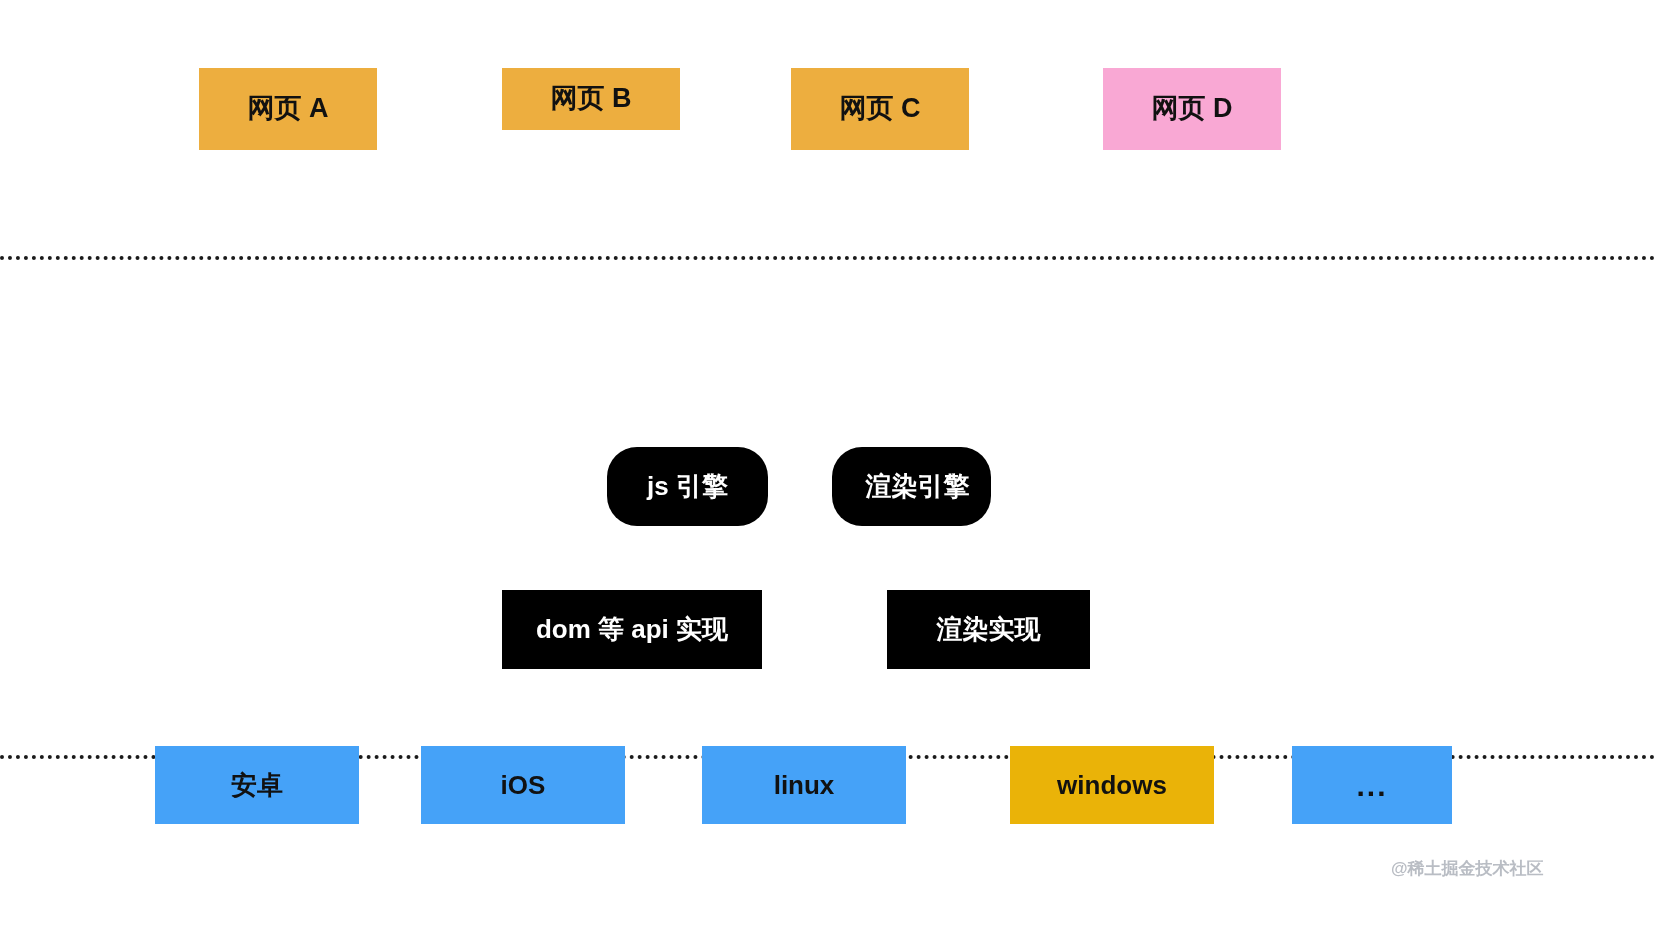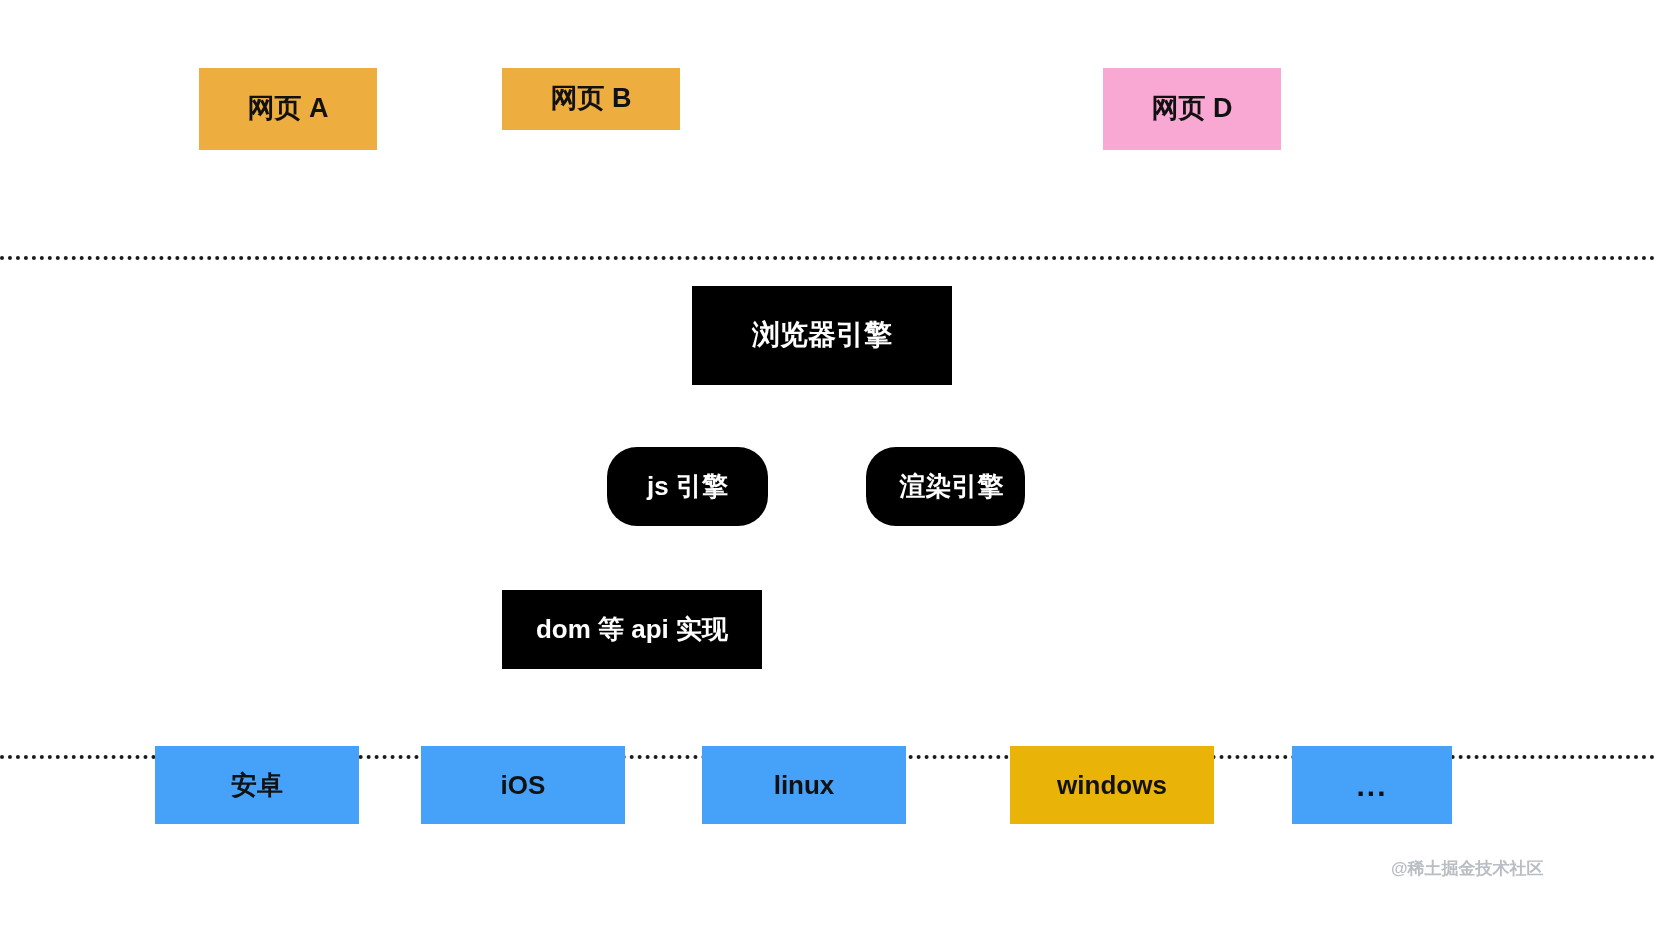--- a/index.html
+++ b/index.html
@@ -72,43 +72,46 @@
 <div id="canvas" style="background: rgb(255, 255, 255);">
 
   <div class="box box-page" style="left: 199px; top: 68px; width: 178px; height: 82px; background: rgb(237, 174, 63); justify-content: center;">
     <span>网页 A</span>
   </div>
 
   <div class="box box-page" style="left: 502px; top: 68px; width: 178px; height: 62px; background: rgb(237, 174, 63);">
     <span>网页 B</span>
   </div>
 
+  <div class="box box-page" style="left: 791px; top: 68px; width: 178px; height: 82px; background: rgb(237, 174, 63);">
+    <span>网页 C</span>
+  </div>
 
   <div class="box box-page" style="left: 1103px; top: 68px; width: 178px; height: 82px; background: #f9a8d4;">
     <span>网页 D</span>
   </div>
 
   <div class="divider" style="top: 256px; border-top-color: rgb(27, 27, 27);"></div>
 
-  <div class="box box-engine lvl1" style="left: 692px; top: 286px; width: 260px; height: 99px; background: rgb(0, 0, 0);">
-    <span>浏览器引擎</span>
-  </div>
 
   <div class="box box-engine lvl2" style="left: 607px; top: 447px; width: 161px; height: 79px; background: rgb(0, 0, 0);">
     <span>js 引擎</span>
   </div>
 
-  <div class="box box-engine lvl2" style="left: 866px; top: 447px; width: 159px; height: 79px; background: rgb(0, 0, 0); padding-left: 12px;">
+  <div class="box box-engine lvl2" style="left: 832px; top: 447px; width: 159px; height: 79px; background: rgb(0, 0, 0); padding-left: 12px;">
     <span>渲染引擎</span>
   </div>
 
   <div class="box box-engine lvl3" style="left: 502px; top: 590px; width: 260px; height: 79px; background: rgb(0, 0, 0);">
     <span>dom 等 api 实现</span>
   </div>
 
+  <div class="box box-engine lvl3" style="left: 887px; top: 590px; width: 203px; height: 79px; background: rgb(0, 0, 0);">
+    <span>渲染实现</span>
+  </div>
 
   <div class="divider" style="top: 755px; border-top-color: rgb(27, 27, 27);"></div>
 
   <div class="box box-os" style="left: 155px; top: 746px; width: 204px; height: 78px; background: rgb(69, 162, 248);">
     <span>安卓</span>
   </div>
 
   <div class="box box-os" style="left: 421px; top: 746px; width: 204px; height: 78px; background: rgb(69, 162, 248);">
     <span>iOS</span>
   </div>

